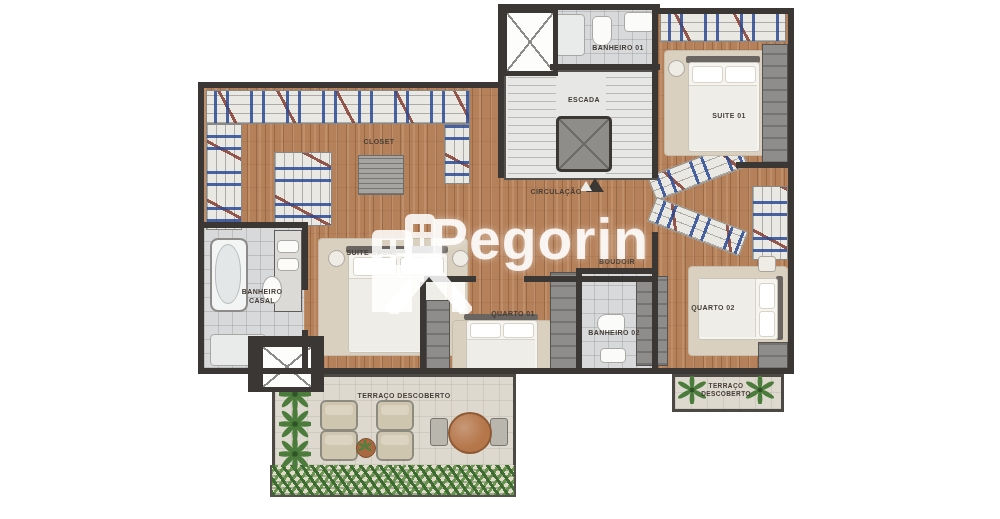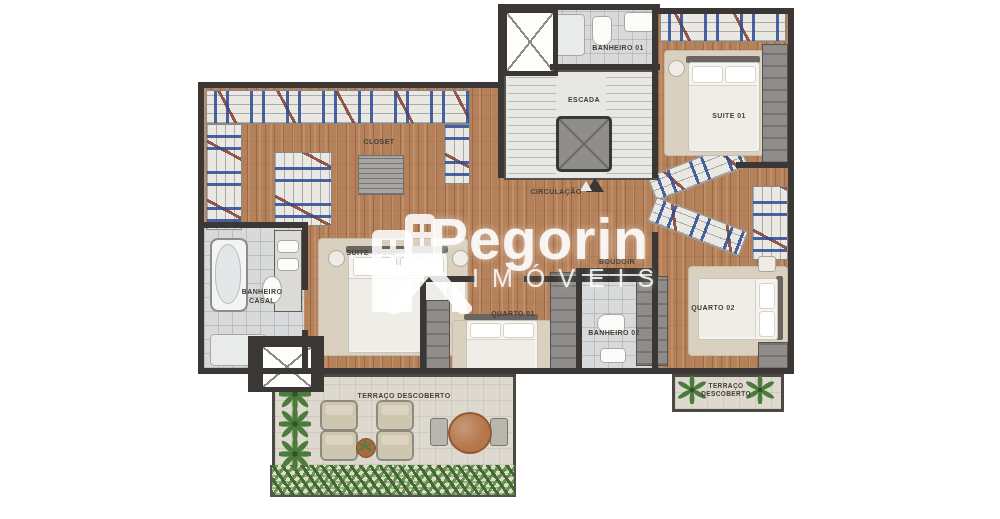--- a/index.html
+++ b/index.html
@@ -313,16 +313,15 @@
       <g fill="#ffffff" fill-opacity="0.86">
         <path fill-rule="evenodd" d="M51,12 h18 a6,6 0 0 1 6,6 v46 h-30 v-46 a6,6 0 0 1 6,-6 z
           M53,22 h7 v8 h-7 z M64,22 h7 v8 h-7 z M53,36 h7 v8 h-7 z M64,36 h7 v8 h-7 z"></path>
         <path fill-rule="evenodd" d="M18,28 h28 a6,6 0 0 1 6,6 v76 h-40 v-76 a6,6 0 0 1 6,-6 z
           M22,38 h8 v9 h-8 z M36,38 h8 v9 h-8 z M22,54 h8 v9 h-8 z M36,54 h8 v9 h-8 z"></path>
       </g>
       <path d="M34,106 L69,64 L104,106" fill="none" stroke="#ffffff" stroke-opacity="0.86" stroke-width="14" stroke-linecap="square"></path>
       <rect x="92" y="80" width="13" height="30" fill="#ffffff" fill-opacity="0.86"></rect>
     </svg>
     <div class="wm-brand">Pegorin</div>
-    <div class="wm-sub">IMÓVEIS</div>
   </div>
 
 </div>
 
 </body></html>

